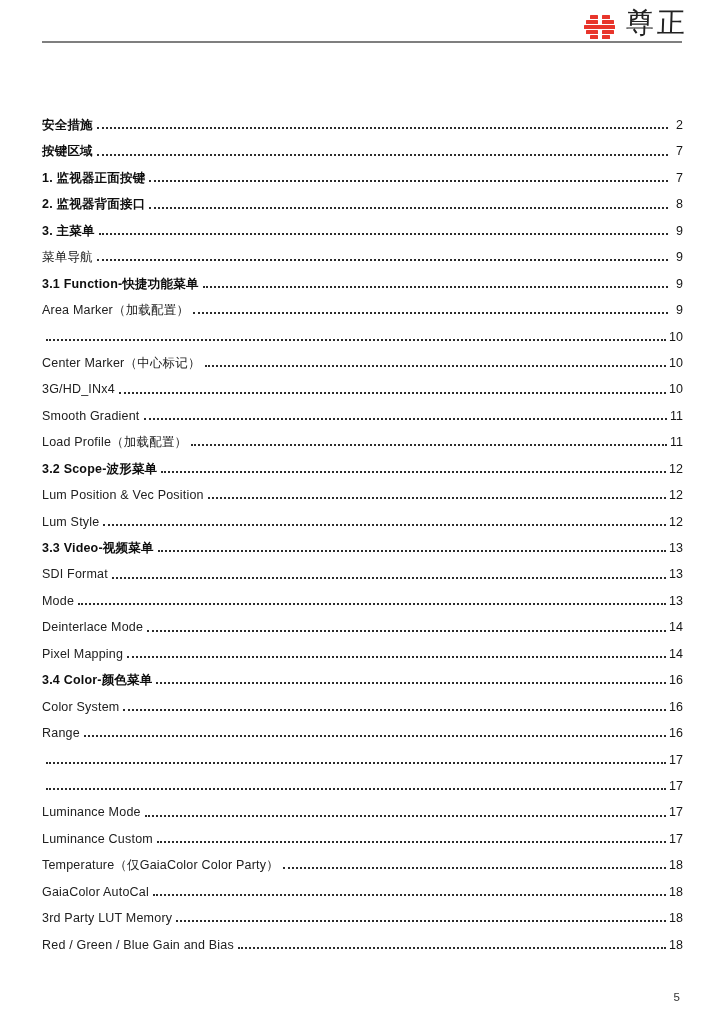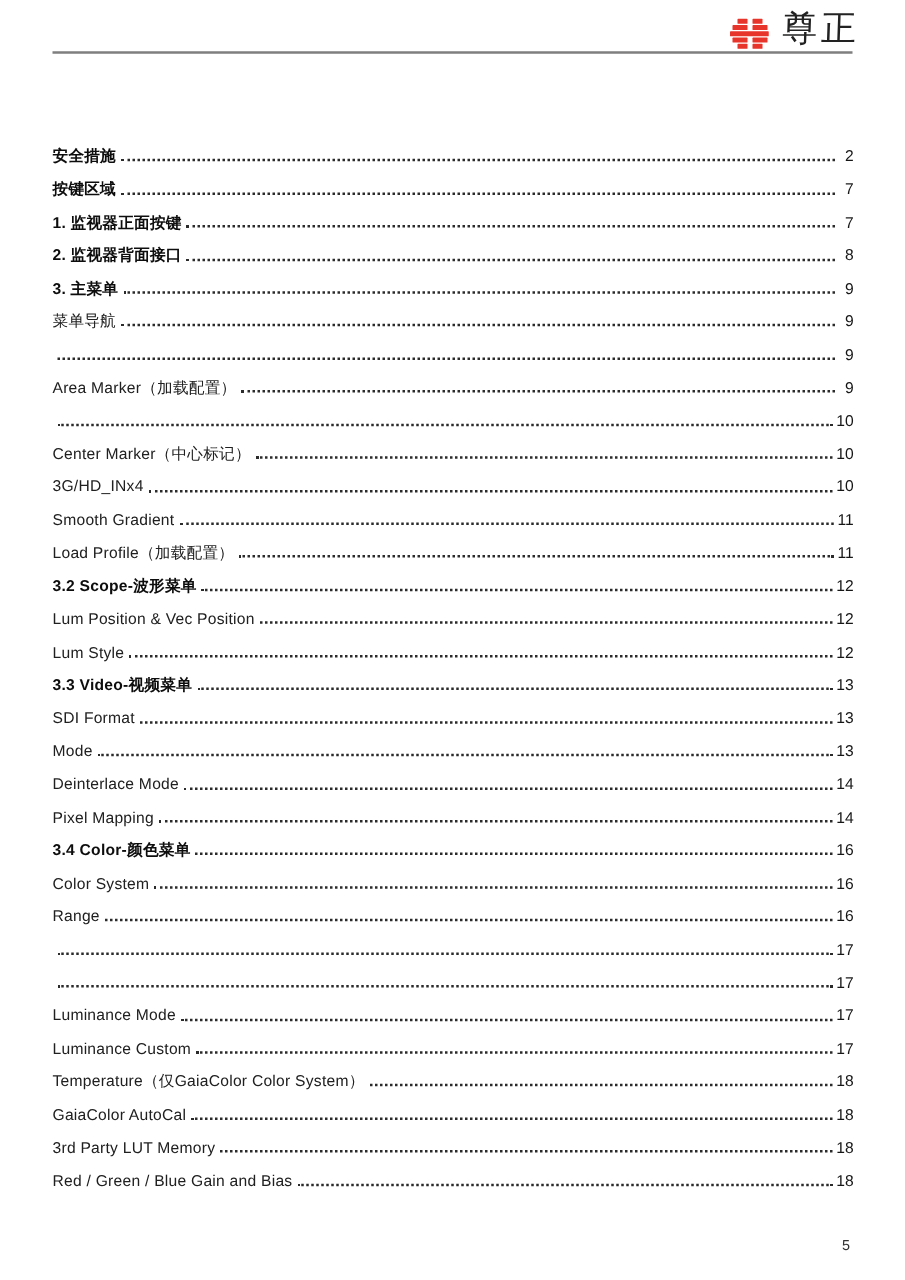--- a/index.html
+++ b/index.html
@@ -120,20 +120,21 @@
       <span class="toc-label">3. 主菜单</span>
       <span class="toc-dots"></span>
       <span class="toc-page">9</span>
     </div>
     <div class="toc-row">
       <span class="toc-label">菜单导航</span>
       <span class="toc-dots"></span>
       <span class="toc-page">9</span>
     </div>
     <div class="toc-row bold">
+      <span class="toc-label">3.1 Function-快捷功能菜单</span>
       <span class="toc-dots"></span>
       <span class="toc-page">9</span>
     </div>
     <div class="toc-row">
       <span class="toc-label">Area Marker（加载配置）</span>
       <span class="toc-dots"></span>
       <span class="toc-page">9</span>
     </div>
     <div class="toc-row">
       <span class="toc-dots"></span>
@@ -226,21 +227,21 @@
       <span class="toc-label">Luminance Mode</span>
       <span class="toc-dots"></span>
       <span class="toc-page">17</span>
     </div>
     <div class="toc-row">
       <span class="toc-label">Luminance Custom</span>
       <span class="toc-dots"></span>
       <span class="toc-page">17</span>
     </div>
     <div class="toc-row">
-      <span class="toc-label">Temperature（仅GaiaColor Color System）</span>
+      <span class="toc-label">Temperature（仅GaiaColor Color Party）</span>
       <span class="toc-dots"></span>
       <span class="toc-page">18</span>
     </div>
     <div class="toc-row">
       <span class="toc-label">GaiaColor AutoCal</span>
       <span class="toc-dots"></span>
       <span class="toc-page">18</span>
     </div>
     <div class="toc-row">
       <span class="toc-label">3rd Party LUT Memory</span>

